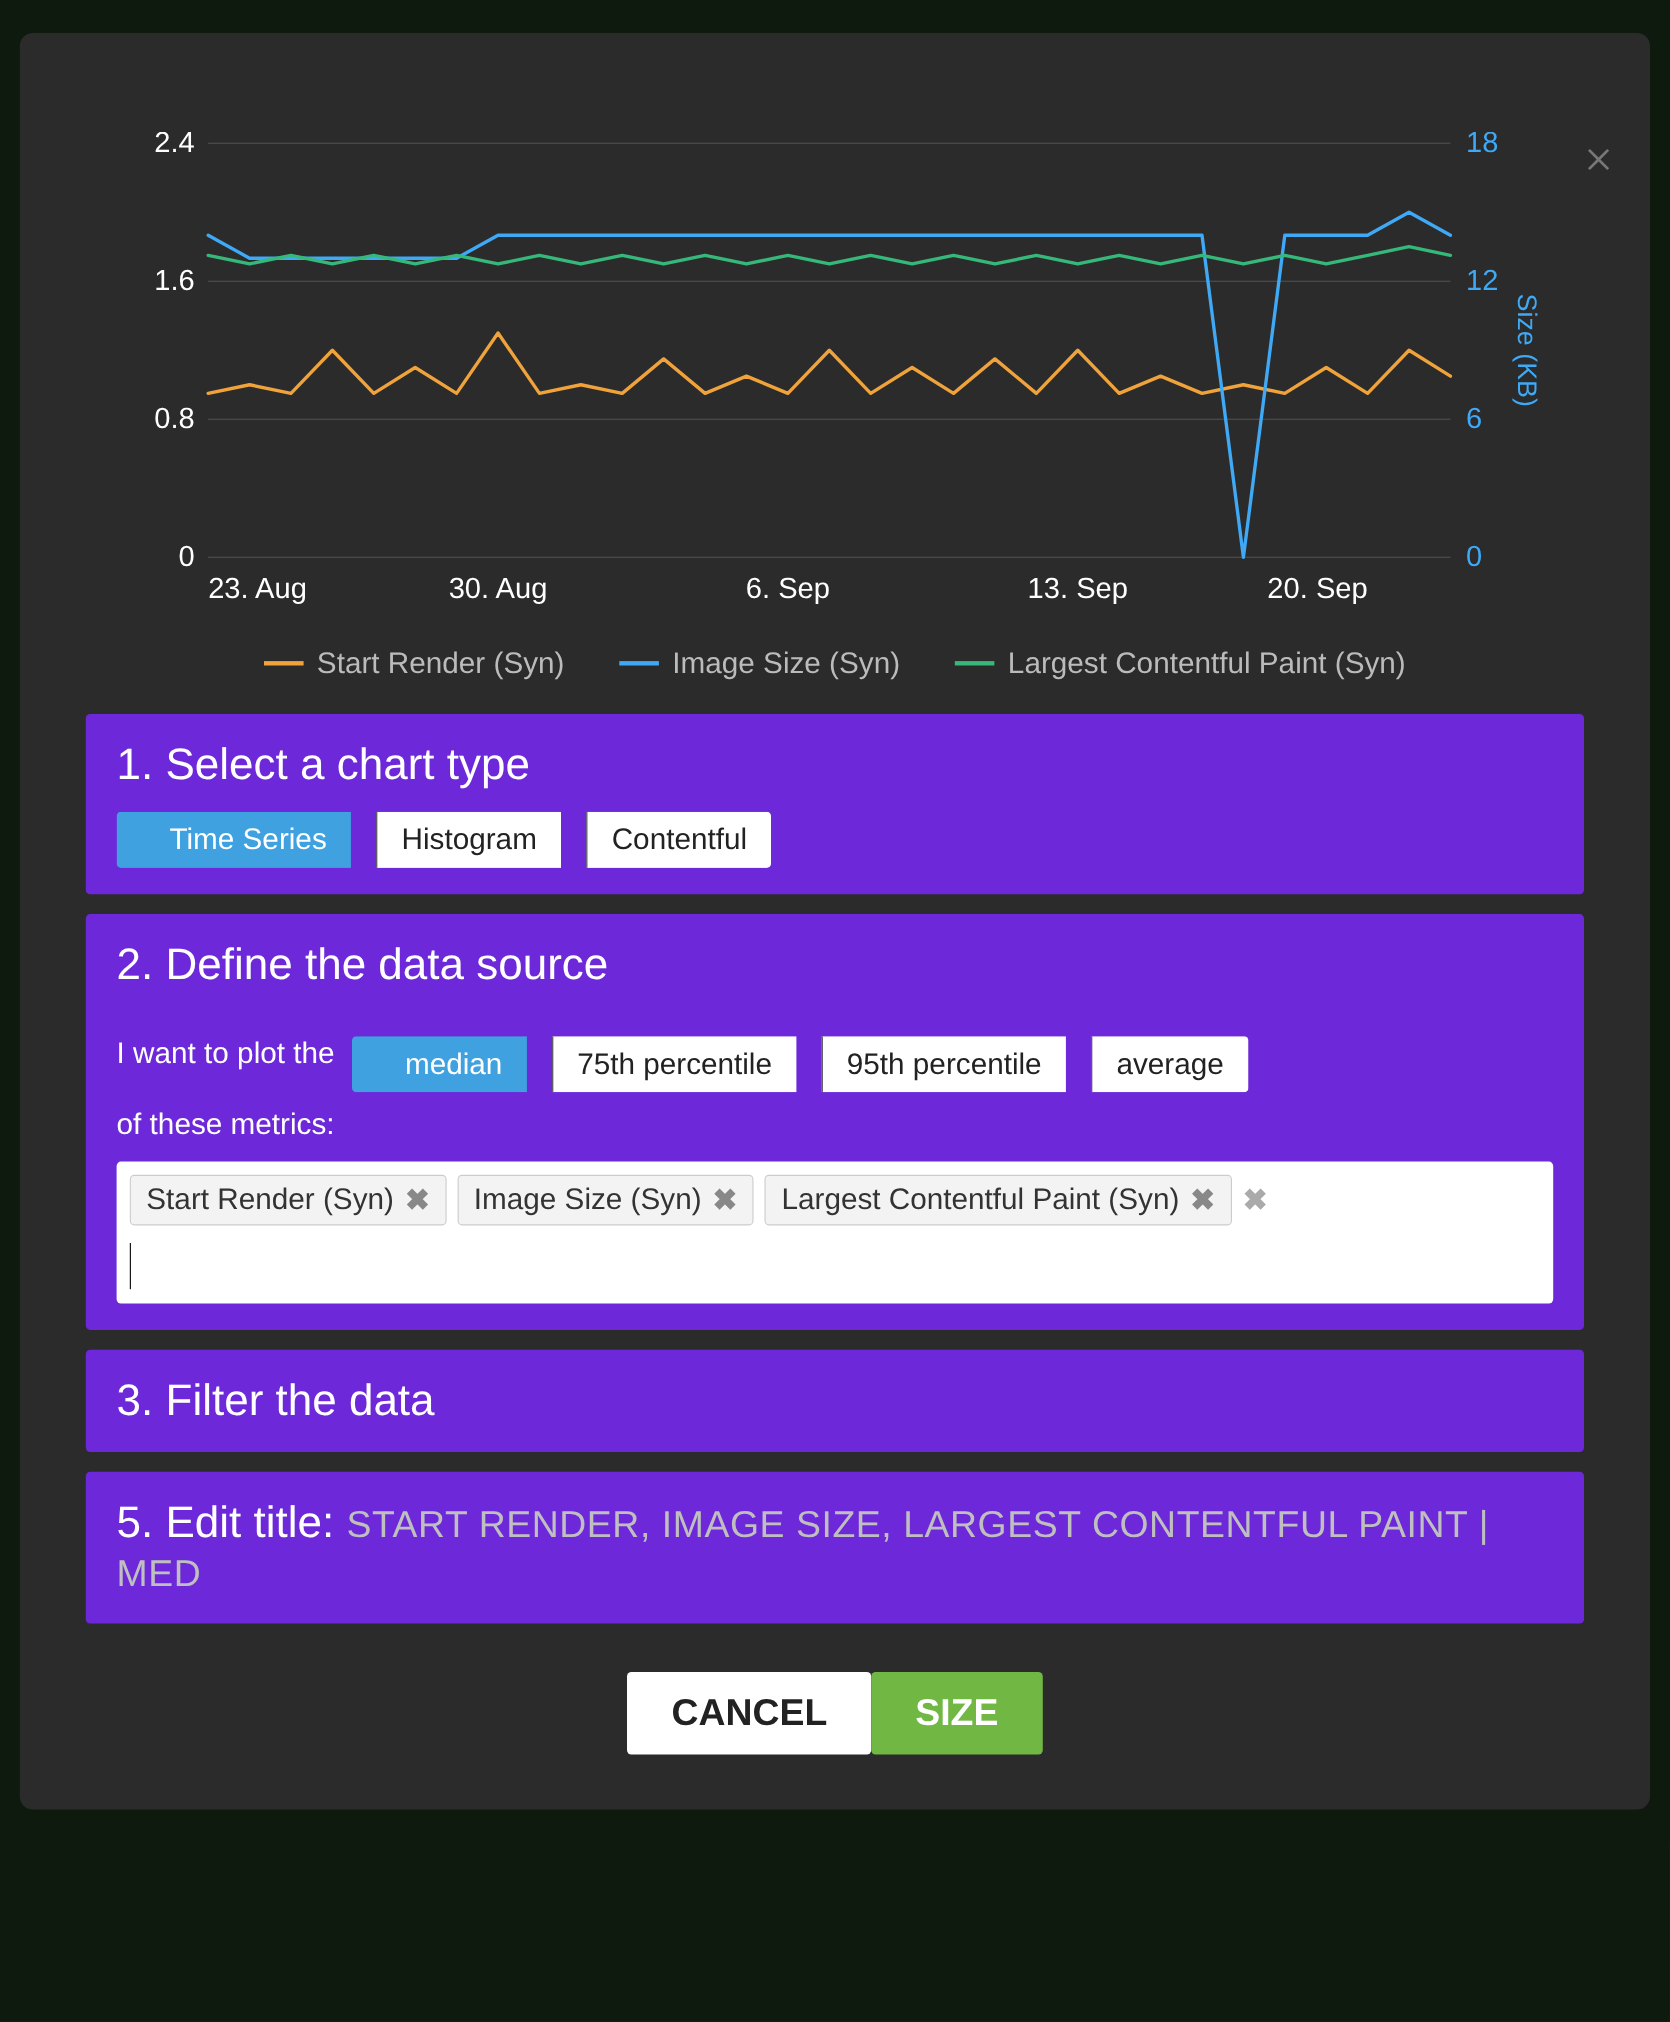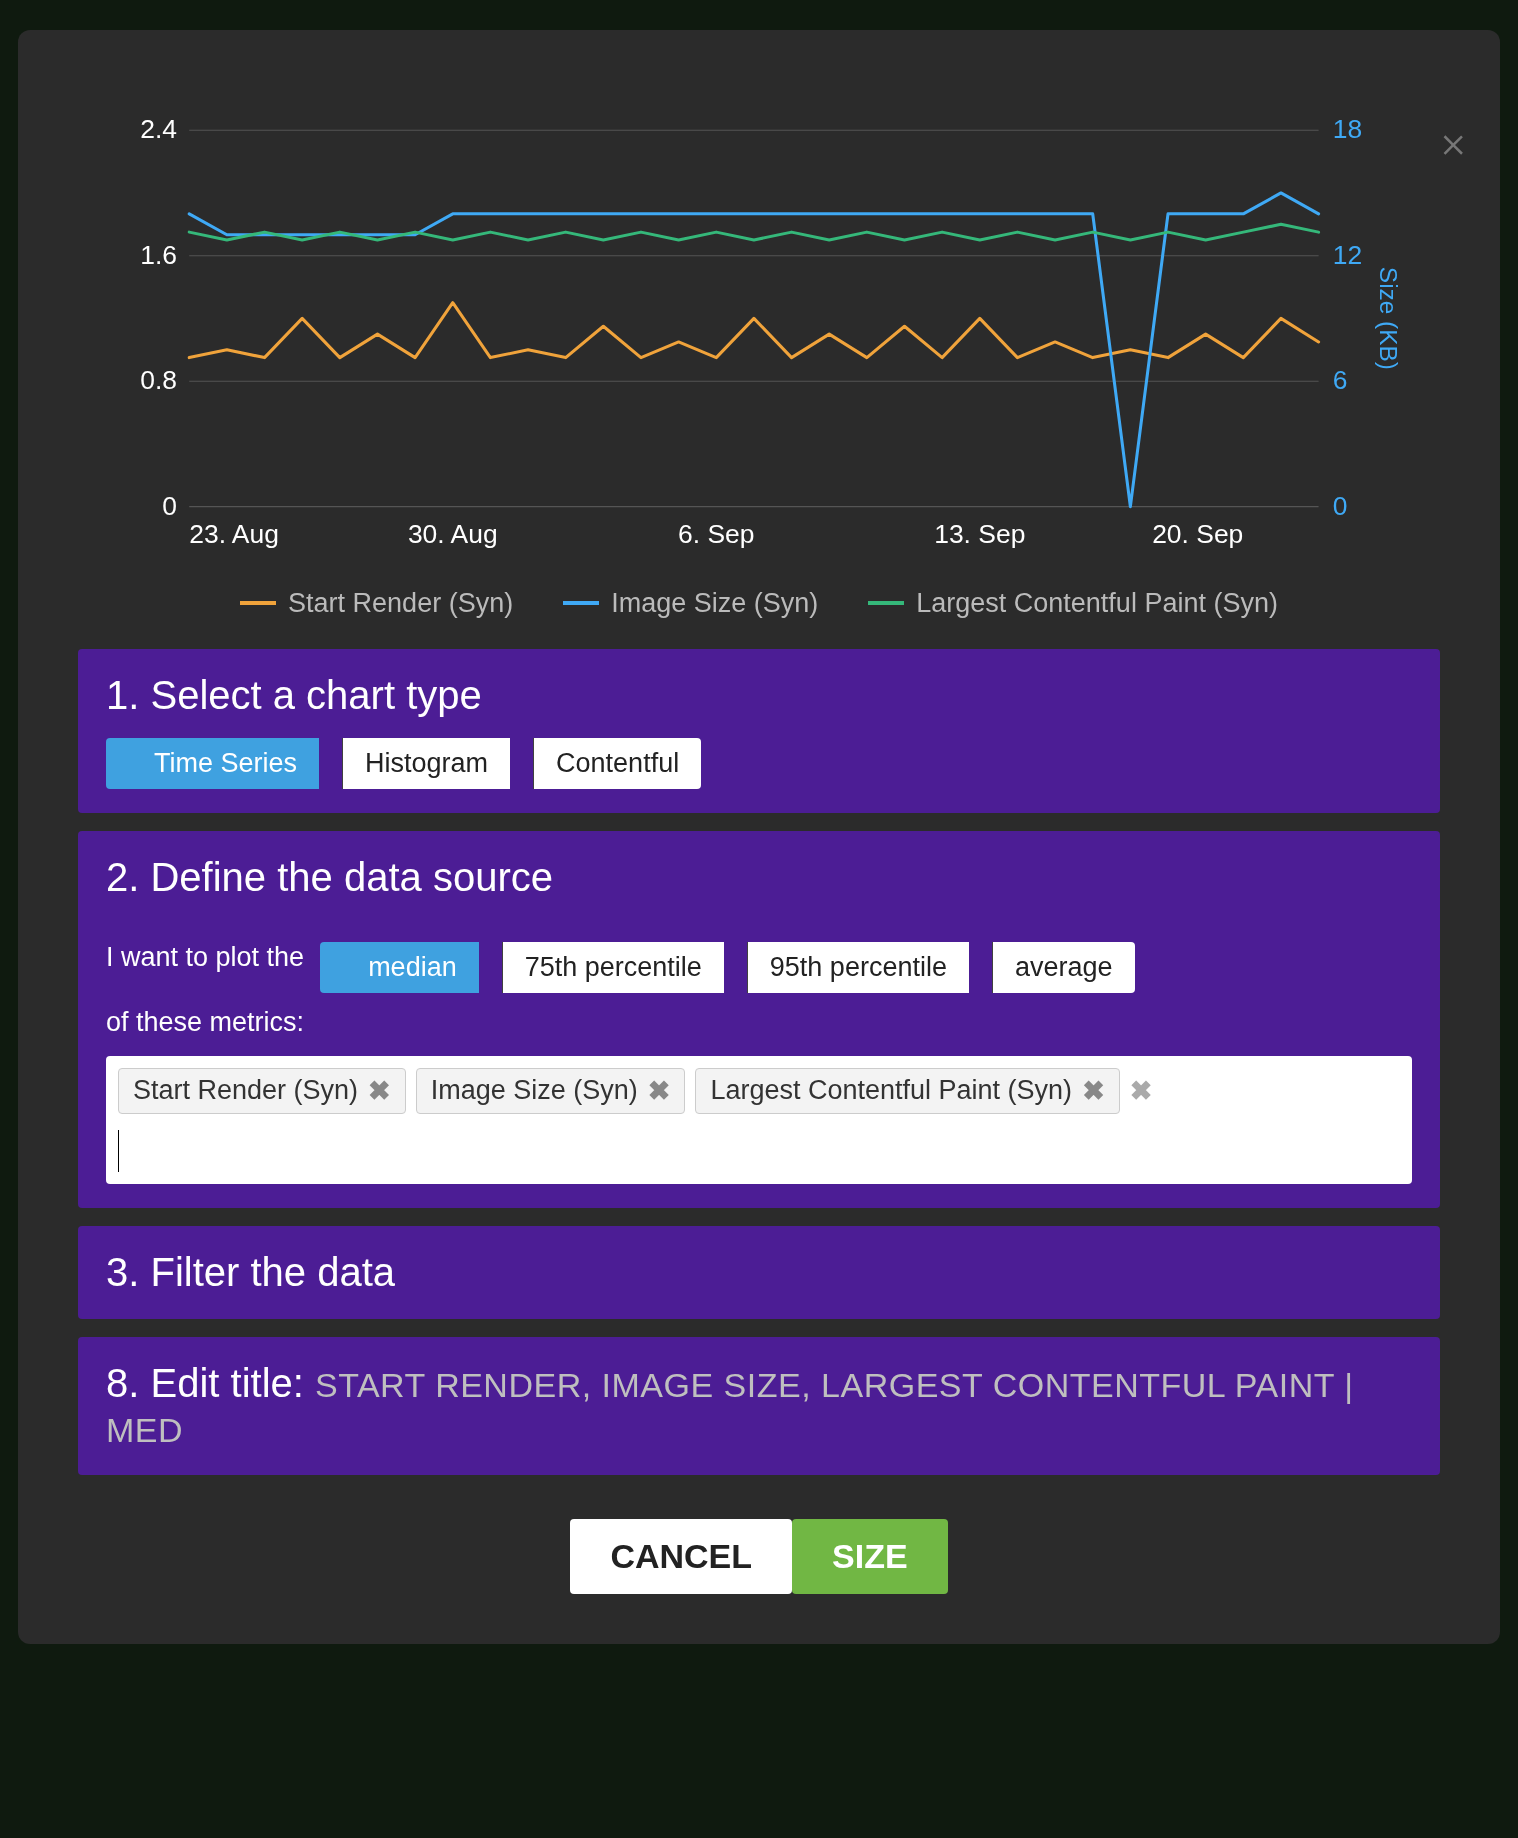--- a/index.html
+++ b/index.html
@@ -42,21 +42,21 @@
     gap: 50px;
     color: #bbb;
     font-size: 27px;
     margin-top: 20px;
   }
   .legend-item { display: flex; align-items: center; gap: 12px; }
   .swatch { width: 36px; height: 4px; }
 
   
   .panel {
-    background: #4c1d95;
+    background: #6d28d9;
     border-radius: 4px;
     padding: 24px 28px;
     margin-top: 18px;
   }
   .panel h2 {
     margin: 0;
     font-weight: 400;
     font-size: 40px;
     color: #fff;
   }
@@ -250,21 +250,21 @@
         </div>
     </div>
 
     <div class="panel">
       <h2>3. Filter the data</h2>
     </div>
 
 
     <div class="panel">
       <h2>
-        <span>8. Edit title:</span>
+        <span>5. Edit title:</span>
         <span class="title-suffix">START RENDER, IMAGE SIZE, LARGEST CONTENTFUL PAINT | MED</span>
       </h2>
     </div>
 
     <div class="footer">
       <button class="btn btn-cancel">CANCEL</button>
       <button class="btn btn-save">SIZE</button>
     </div>
 
   </div>

